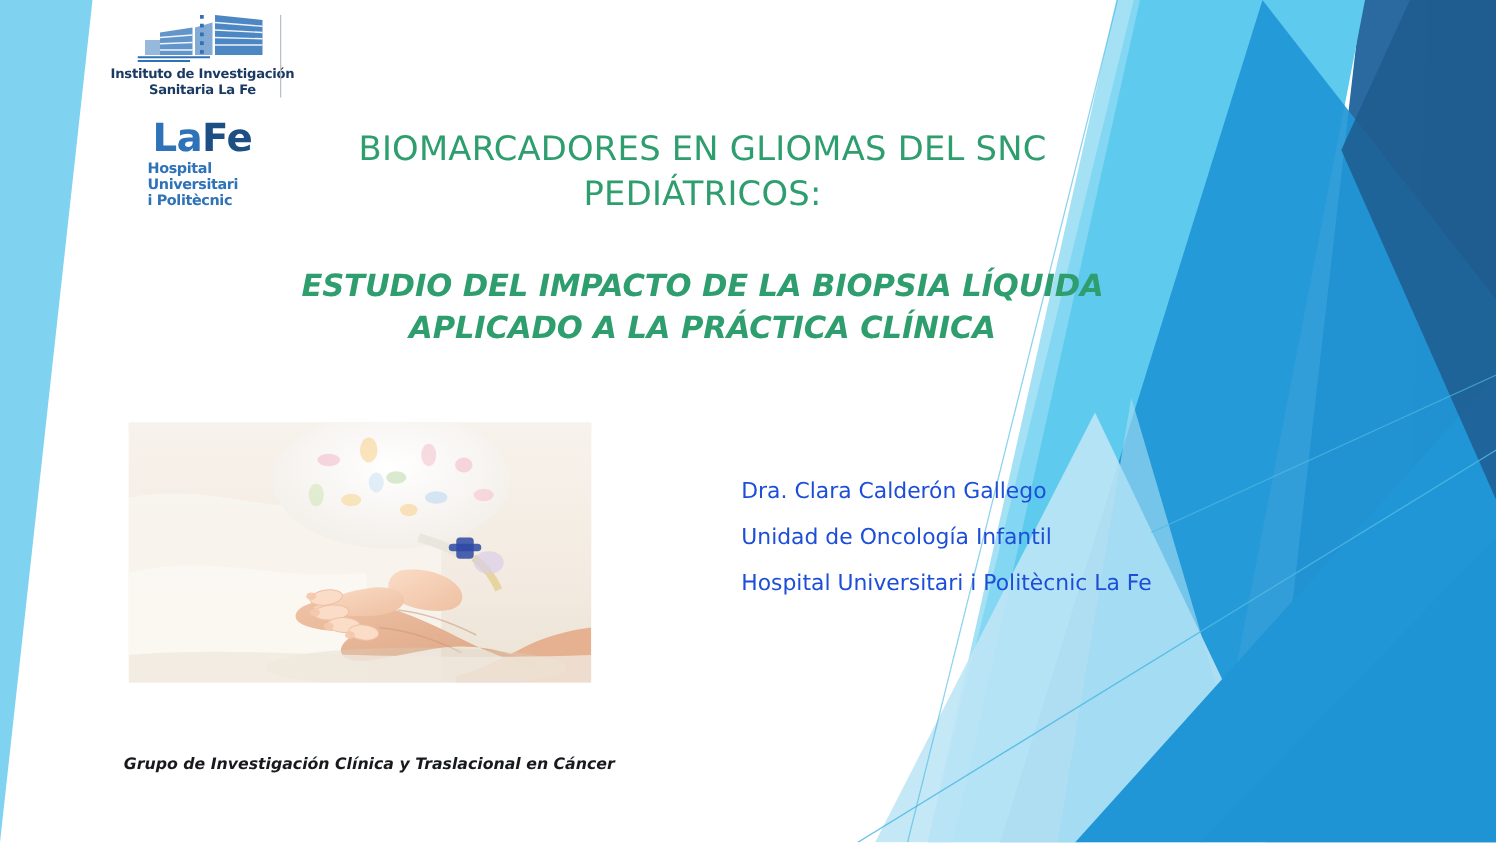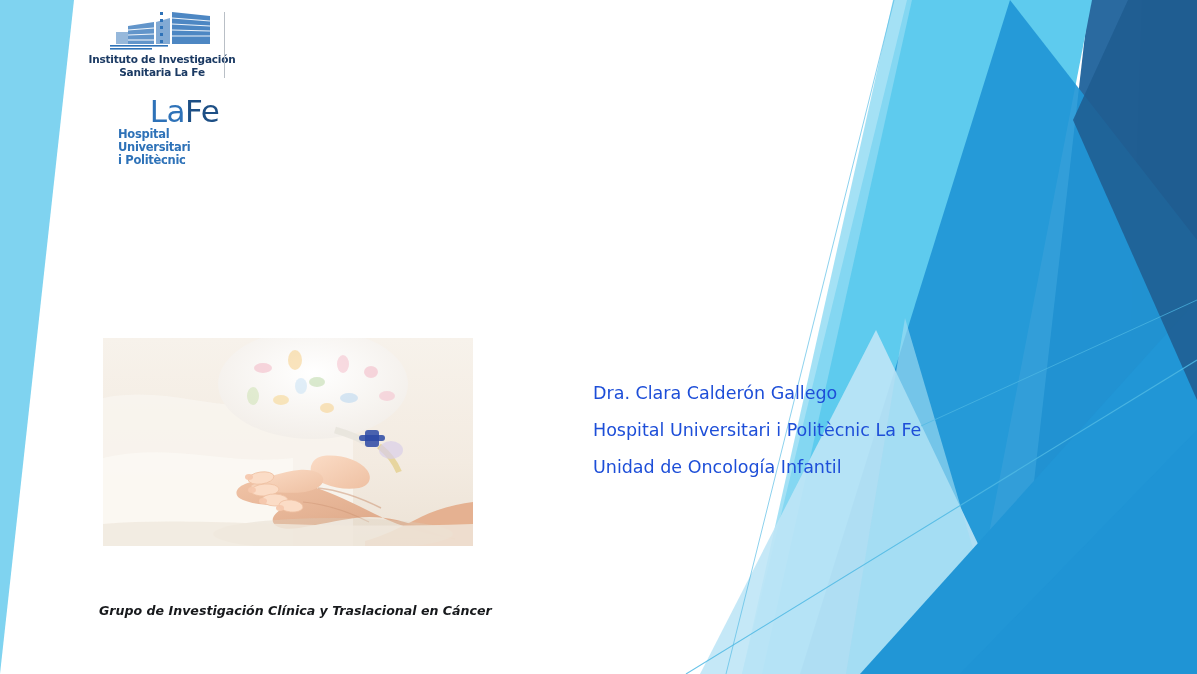--- a/index.html
+++ b/index.html
@@ -61,25 +61,24 @@
 
   .logo-lafe {
     position: absolute;
     left: 118px;
     top: 96px;
     width: 118px;
   }
   .logo-lafe-word {
     font-family: "DejaVu Sans", sans-serif;
     font-size: 31px;
-    font-weight: 400;
+    font-weight: 700;
     line-height: 31px;
     letter-spacing: -0.5px;
-    margin-left: 15px;
-    text-align: center;
+    margin-left: 4px;
   }
   .lafe-la { color: #2e72b8; }
   .lafe-fe { color: #1d4f85; }
   .logo-lafe-sub {
     font-family: "DejaVu Sans", sans-serif;
     font-size: 11.5px;
     font-weight: 700;
     color: #2e72b8;
     line-height: 13.2px;
     letter-spacing: -0.3px;
@@ -241,20 +240,24 @@
   </div>
   <div class="logo-divider"></div>
 
   <div class="logo-lafe">
     <div class="logo-lafe-word"><span class="lafe-la">La</span><span class="lafe-fe">Fe</span></div>
     <div class="logo-lafe-sub">Hospital
 Universitari
 i Politècnic</div>
   </div>
 
+  <div class="title-area">
+    <h1 class="main-title">BIOMARCADORES EN GLIOMAS DEL SNC PEDIÁTRICOS:</h1>
+    <h2 class="sub-title">ESTUDIO DEL IMPACTO DE LA BIOPSIA LÍQUIDA APLICADO A LA PRÁCTICA CLÍNICA</h2>
+  </div>
 
   <div class="photo">
     <svg width="370" height="208" viewBox="0 0 370 208">
       <defs>
         <linearGradient id="sheet" x1="0" y1="0" x2="0" y2="1">
           <stop offset="0%" stop-color="#f7f2eb"></stop>
           <stop offset="60%" stop-color="#f3ebe1"></stop>
           <stop offset="100%" stop-color="#ece2d5"></stop>
         </linearGradient>
         <linearGradient id="skinA" x1="0" y1="0" x2="1" y2="1">
@@ -322,21 +325,21 @@
         <ellipse cx="177" cy="170" rx="4" ry="3"></ellipse>
       </g>
 
       <ellipse cx="230" cy="196" rx="120" ry="16" fill="#ddd0c0" opacity="0.35"></ellipse>
       <path d="M0,186 C90,178 200,192 370,186 L370,208 L0,208 Z" fill="#f0e8dd" opacity="0.8"></path>
     </svg>
   </div>
 
   <div class="author-block">
     <div class="author-line">Dra. Clara Calderón Gallego</div>
+    <div class="author-line">Unidad de Oncología Infantil</div>
     <div class="author-line">Hospital Universitari i Politècnic La Fe</div>
-    <div class="author-line">Unidad de Oncología Infantil</div>
   </div>
 
   <div class="footer">
     <div class="footer-line-2">Grupo de Investigación Clínica y Traslacional en Cáncer</div>
   </div>
 
 </div>
 
 </body></html>

